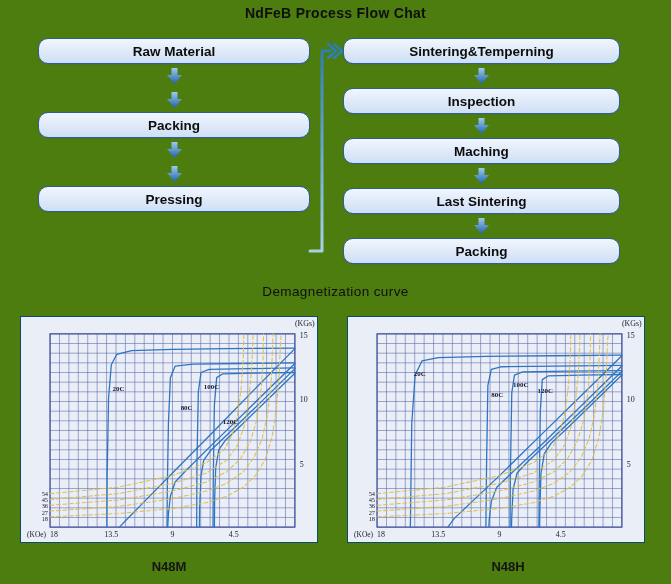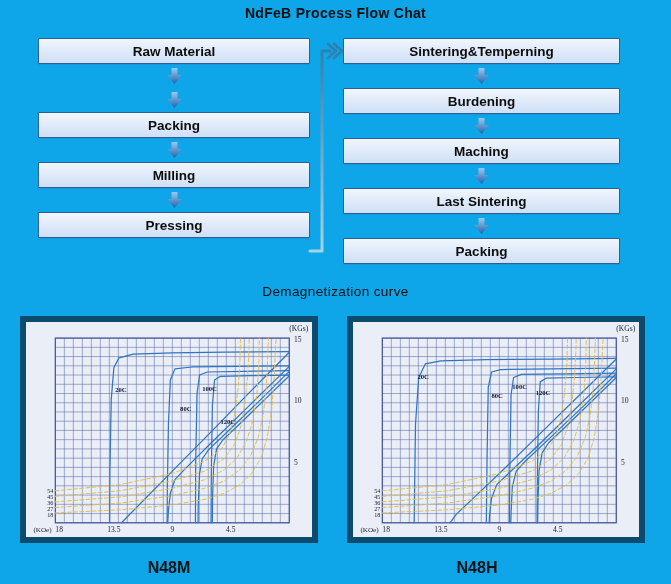--- a/index.html
+++ b/index.html
@@ -1,31 +1,31 @@
 <!DOCTYPE html>
 <html style="--box-border: #2f5f96; --box-top: #f0f6fd; --box-bottom: #cfdff5; --arrow-light: #9ec9ed; --arrow-dark: #1f64ad; --connector-light: #a8d4e6; --connector-dark: #2b7fae; --panel-bg: #eaeef7; --grid: #43519b; --curve-blue: #2e74c0; --curve-yellow: #e0bf4e; --tick-text: #1a1a2e;"><head>
 <meta charset="utf-8">
 <style>
   html,body{margin:0;padding:0;background:#e8e8e8;}
-  .page{position:relative;width:671px;height:584px;background:#0ea5e9;font-family:"Liberation Sans",sans-serif;overflow:hidden;}
+  .page{position:relative;width:671px;height:584px;background:#4d7c0f;font-family:"Liberation Sans",sans-serif;overflow:hidden;}
   .flow-title{position:absolute;top:5px;left:0;width:100%;text-align:center;font-size:14px;font-weight:bold;color:#0f0f0f;letter-spacing:.3px;}
   .col{position:absolute;top:38px;display:flex;flex-direction:column;align-items:center;}
   .col-left{left:38px;width:272px;}
   .col-right{left:343px;width:277px;}
-  .fbox{box-sizing:border-box;width:100%;height:26px;border:1.4px solid var(--box-border);background:linear-gradient(180deg,var(--box-top) 0%,var(--box-bottom) 100%);display:flex;align-items:center;justify-content:center;font-size:13.5px;font-weight:bold;color:#0d0d0d;border-radius:1px;box-shadow:0 1px 1px rgba(60,90,140,.15);}
+  .fbox{box-sizing:border-box;width:100%;height:26px;border:1.4px solid var(--box-border);background:linear-gradient(180deg,var(--box-top) 0%,var(--box-bottom) 100%);display:flex;align-items:center;justify-content:center;font-size:13.5px;font-weight:bold;color:#0d0d0d;border-radius:10px;box-shadow:0 1px 1px rgba(60,90,140,.15);}
   .darrow{height:16px;width:15px;margin:4px 0;}
   .connector{position:absolute;left:300px;top:40px;width:48px;height:222px;}
   .demag-title{position:absolute;top:284px;left:0;width:100%;text-align:center;font-size:13.5px;font-weight:normal;color:#0f0f0f;letter-spacing:.4px;}
-  .chart-panel{position:absolute;top:316px;width:298px;height:227px;border:6px solid #0c4a6e;background:var(--panel-bg);box-sizing:border-box;}
+  .chart-panel{position:absolute;top:316px;width:298px;height:227px;border:1px solid #0c4a6e;background:var(--panel-bg);box-sizing:border-box;}
   .chart-panel svg{display:block;width:100%;height:100%;}
   #panel-left{left:20px;}
   #panel-right{left:347px;}
-  .cap{position:absolute;top:559px;width:298px;text-align:center;font-size:16px;font-weight:bold;color:#141414;}
+  .cap{position:absolute;top:559px;width:298px;text-align:center;font-size:13px;font-weight:bold;color:#141414;}
   #cap-left{left:20px;}
-  #cap-right{left:328px;}
+  #cap-right{left:359px;}
   .stop-arrow-light{stop-color:var(--arrow-light);}
   .stop-arrow-dark{stop-color:var(--arrow-dark);}
   .stop-conn-light{stop-color:var(--connector-light);}
   .stop-conn-dark{stop-color:var(--connector-dark);}
 </style>
 </head>
 <body>
 
 <svg width="0" height="0" style="position:absolute" aria-hidden="true">
   <defs>
@@ -49,33 +49,32 @@
     <svg class="darrow" viewBox="0 0 15 16">
         <path d="M4.5,0 h6 v7 h4.5 L7.5,16 L0,7 h4.5 z" fill="url(#agrad)"></path>
       </svg>
     <svg class="darrow" viewBox="0 0 15 16">
         <path d="M4.5,0 h6 v7 h4.5 L7.5,16 L0,7 h4.5 z" fill="url(#agrad)"></path>
       </svg>
     <div class="fbox">Packing</div>
     <svg class="darrow" viewBox="0 0 15 16">
         <path d="M4.5,0 h6 v7 h4.5 L7.5,16 L0,7 h4.5 z" fill="url(#agrad)"></path>
       </svg>
-    <div class="fbox">Milling</div>
     <svg class="darrow" viewBox="0 0 15 16">
         <path d="M4.5,0 h6 v7 h4.5 L7.5,16 L0,7 h4.5 z" fill="url(#agrad)"></path>
       </svg>
     <div class="fbox">Pressing</div>
   </div>
 
   <div class="col col-right">
     <div class="fbox">Sintering&amp;Temperning</div>
     <svg class="darrow" viewBox="0 0 15 16">
         <path d="M4.5,0 h6 v7 h4.5 L7.5,16 L0,7 h4.5 z" fill="url(#agrad)"></path>
       </svg>
-    <div class="fbox">Burdening</div>
+    <div class="fbox">Inspection</div>
     <svg class="darrow" viewBox="0 0 15 16">
         <path d="M4.5,0 h6 v7 h4.5 L7.5,16 L0,7 h4.5 z" fill="url(#agrad)"></path>
       </svg>
     <div class="fbox">Maching</div>
     <svg class="darrow" viewBox="0 0 15 16">
         <path d="M4.5,0 h6 v7 h4.5 L7.5,16 L0,7 h4.5 z" fill="url(#agrad)"></path>
       </svg>
     <div class="fbox">Last Sintering</div>
     <svg class="darrow" viewBox="0 0 15 16">
         <path d="M4.5,0 h6 v7 h4.5 L7.5,16 L0,7 h4.5 z" fill="url(#agrad)"></path>

